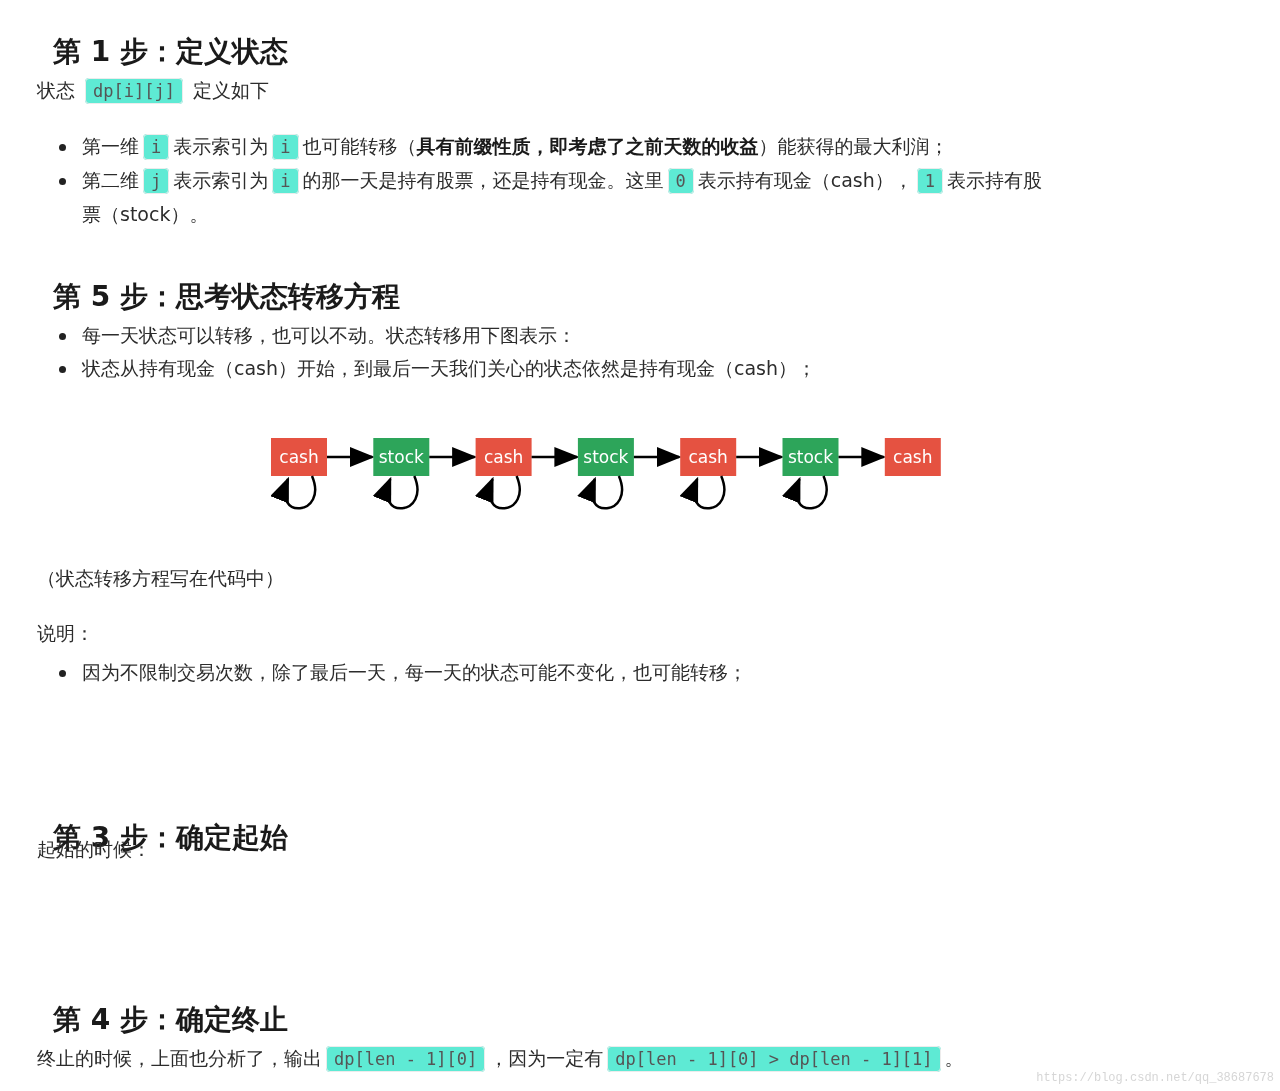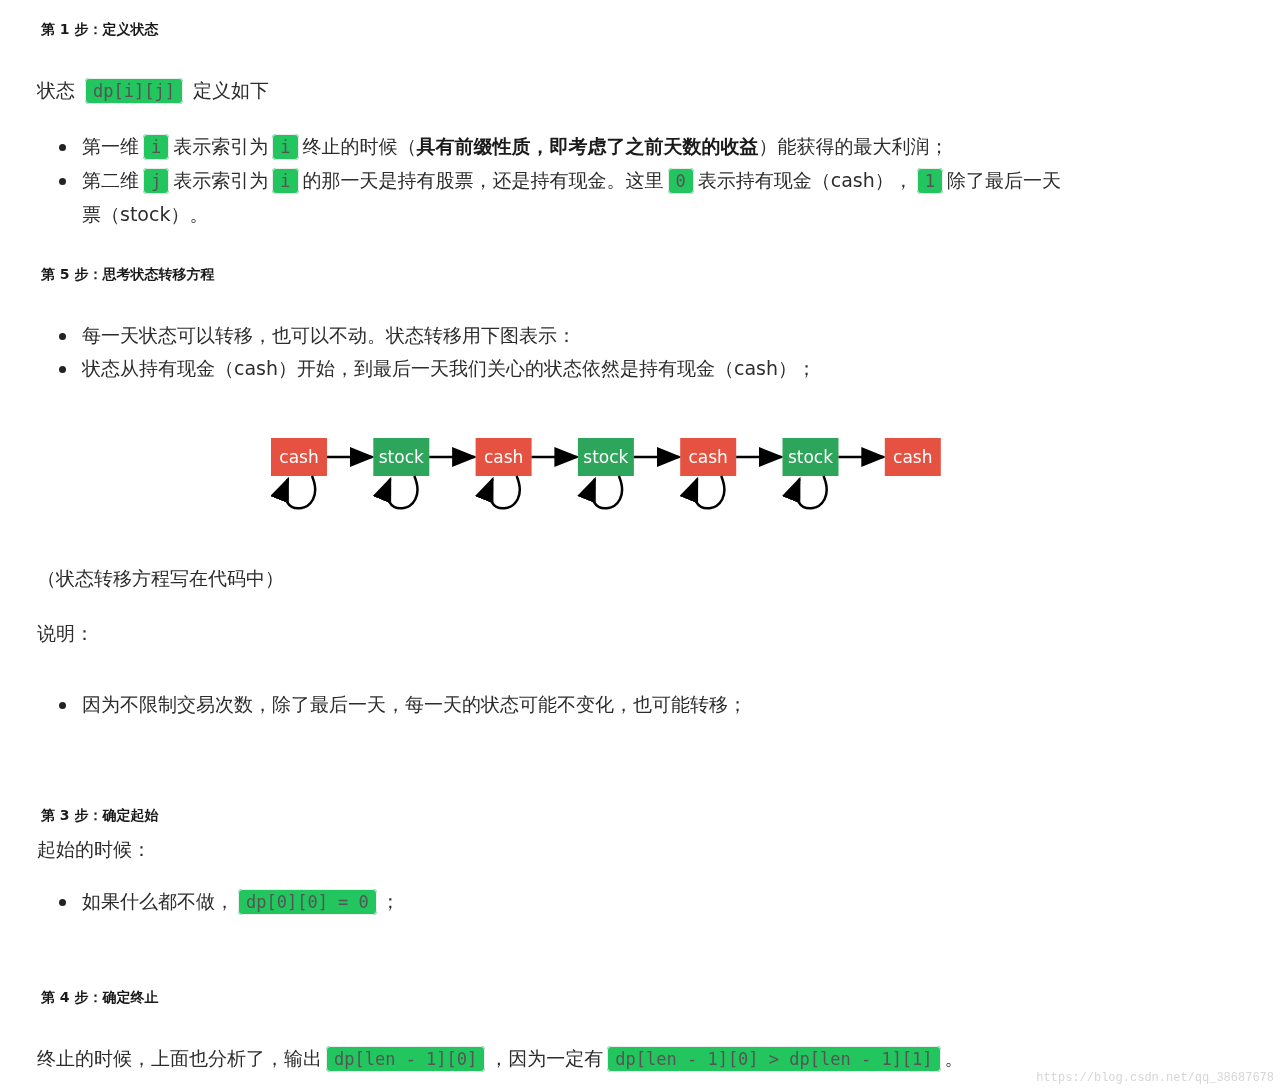--- a/index.html
+++ b/index.html
@@ -1,43 +1,43 @@
 <!DOCTYPE html>
 <html><head>
 <meta charset="utf-8">
 <style>
   html, body { margin:0; padding:0; background:#fff; }
   body { width:1280px; height:1091px; position:relative; overflow:hidden;
     font-family:"DejaVu Sans","Liberation Sans",sans-serif; color:#2c2c2c; }
-  .h { position:absolute; left:37px; font-size:14px; font-weight:bold; color:#1a1a1a; margin:4px; }
+  .h { position:absolute; left:37px; font-size:28px; font-weight:bold; color:#1a1a1a; margin:16px; }
   .p { position:absolute; left:37px; font-size:19px; line-height:26px; margin:0; white-space:nowrap; }
   ul { position:absolute; left:0; margin:0; padding:0 0 0 82px; list-style:none; font-size:19px; line-height:33px; }
   li { position:relative; white-space:nowrap; }
   li::before { content:""; position:absolute; left:-23px; top:14px; width:7px; height:7px; border-radius:50%; background:#222; }
   code { font-family:"DejaVu Sans Mono","Liberation Mono",monospace; font-size:17px; color:#555;
-    background:#22c55e; border:1px solid #ececec; border-radius:4px; padding:2px 7px; margin:0 4px; }
+    background:#5eead4; border:1px solid #ececec; border-radius:4px; padding:2px 7px; margin:0 4px; }
   b { font-weight:bold; color:#1a1a1a; }
   .diagram { position:absolute; left:260px; top:425px; width:700px; height:100px; }
   .watermark { position:absolute; right:6px; bottom:6px; font-size:12px; color:#d6d6d6;font-family:Liberation Mono, monospace; }
 </style>
 </head>
 <body>
 
 <h3 class="h" style="top:17px">第 1 步：定义状态</h3>
 <p class="p" style="top:77px">
   <span>状态</span>
   <code>dp[i][j]</code>
   <span>定义如下</span>
 </p>
 <ul style="top:130px">
   <li>
-    <span>第一维</span><code>i</code><span>表示索引为</span><code>i</code><span>终止的时候（</span><b>具有前缀性质，即考虑了之前天数的收益</b><span>）能获得的最大利润；</span>
+    <span>第一维</span><code>i</code><span>表示索引为</span><code>i</code><span>也可能转移（</span><b>具有前缀性质，即考虑了之前天数的收益</b><span>）能获得的最大利润；</span>
   </li>
   <li>
-    <span>第二维</span><code>j</code><span>表示索引为</span><code>i</code><span>的那一天是持有股票，还是持有现金。这里</span><code>0</code><span>表示持有现金（cash），</span><code>1</code><span>除了最后一天</span><br><span>票（stock）。</span>
+    <span>第二维</span><code>j</code><span>表示索引为</span><code>i</code><span>的那一天是持有股票，还是持有现金。这里</span><code>0</code><span>表示持有现金（cash），</span><code>1</code><span>表示持有股</span><br><span>票（stock）。</span>
   </li>
 </ul>
 
 <h3 class="h" style="top:262px">第 5 步：思考状态转移方程</h3>
 <ul style="top:319px">
   <li>每一天状态可以转移，也可以不动。状态转移用下图表示：</li>
   <li>状态从持有现金（cash）开始，到最后一天我们关心的状态依然是持有现金（cash）；</li>
 </ul>
 
 <svg class="diagram" viewBox="0 0 700 100" id="diag">
@@ -83,30 +83,27 @@
     <line x1="578.5" y1="32" x2="623.8" y2="32" stroke="#000" stroke-width="2.5" marker-end="url(#ah)"></line>
     <path d="M 563.5 51 C 580.5 91, 522.5 96, 539.5 54" fill="none" stroke="#000" stroke-width="2.5" marker-end="url(#ah)"></path>
     <g>
       <rect x="624.8" y="13" width="56" height="38" fill="#e55241"></rect>
       <text x="652.8" y="38" text-anchor="middle" fill="#fff" font-size="17" font-family="&quot;DejaVu Sans&quot;, sans-serif">cash</text>
     </g>
   </svg>
 
 <p class="p" style="top:565px">（状态转移方程写在代码中）</p>
 <p class="p" style="top:620px">说明：</p>
-<ul style="top:688px">
+<ul style="top:656px">
   <li>因为不限制交易次数，除了最后一天，每一天的状态可能不变化，也可能转移；</li>
 </ul>
 
 <h3 class="h" style="top:803px">第 3 步：确定起始</h3>
 <p class="p" style="top:836px">起始的时候：</p>
 <ul style="top:885px">
-  <li>
-    <span>如果什么都不做，</span><code>dp[0][0] = 0</code><span>；</span>
-  </li>
 </ul>
 
 <h3 class="h" style="top:985px">第 4 步：确定终止</h3>
 <p class="p" style="top:1045px">
   <span>终止的时候，上面也分析了，输出</span><code>dp[len - 1][0]</code><span>，因为一定有</span><code>dp[len - 1][0] &gt; dp[len - 1][1]</code><span>。</span>
 </p>
 
 <div class="watermark">https://blog.csdn.net/qq_38687678</div>
 
 </body></html>

